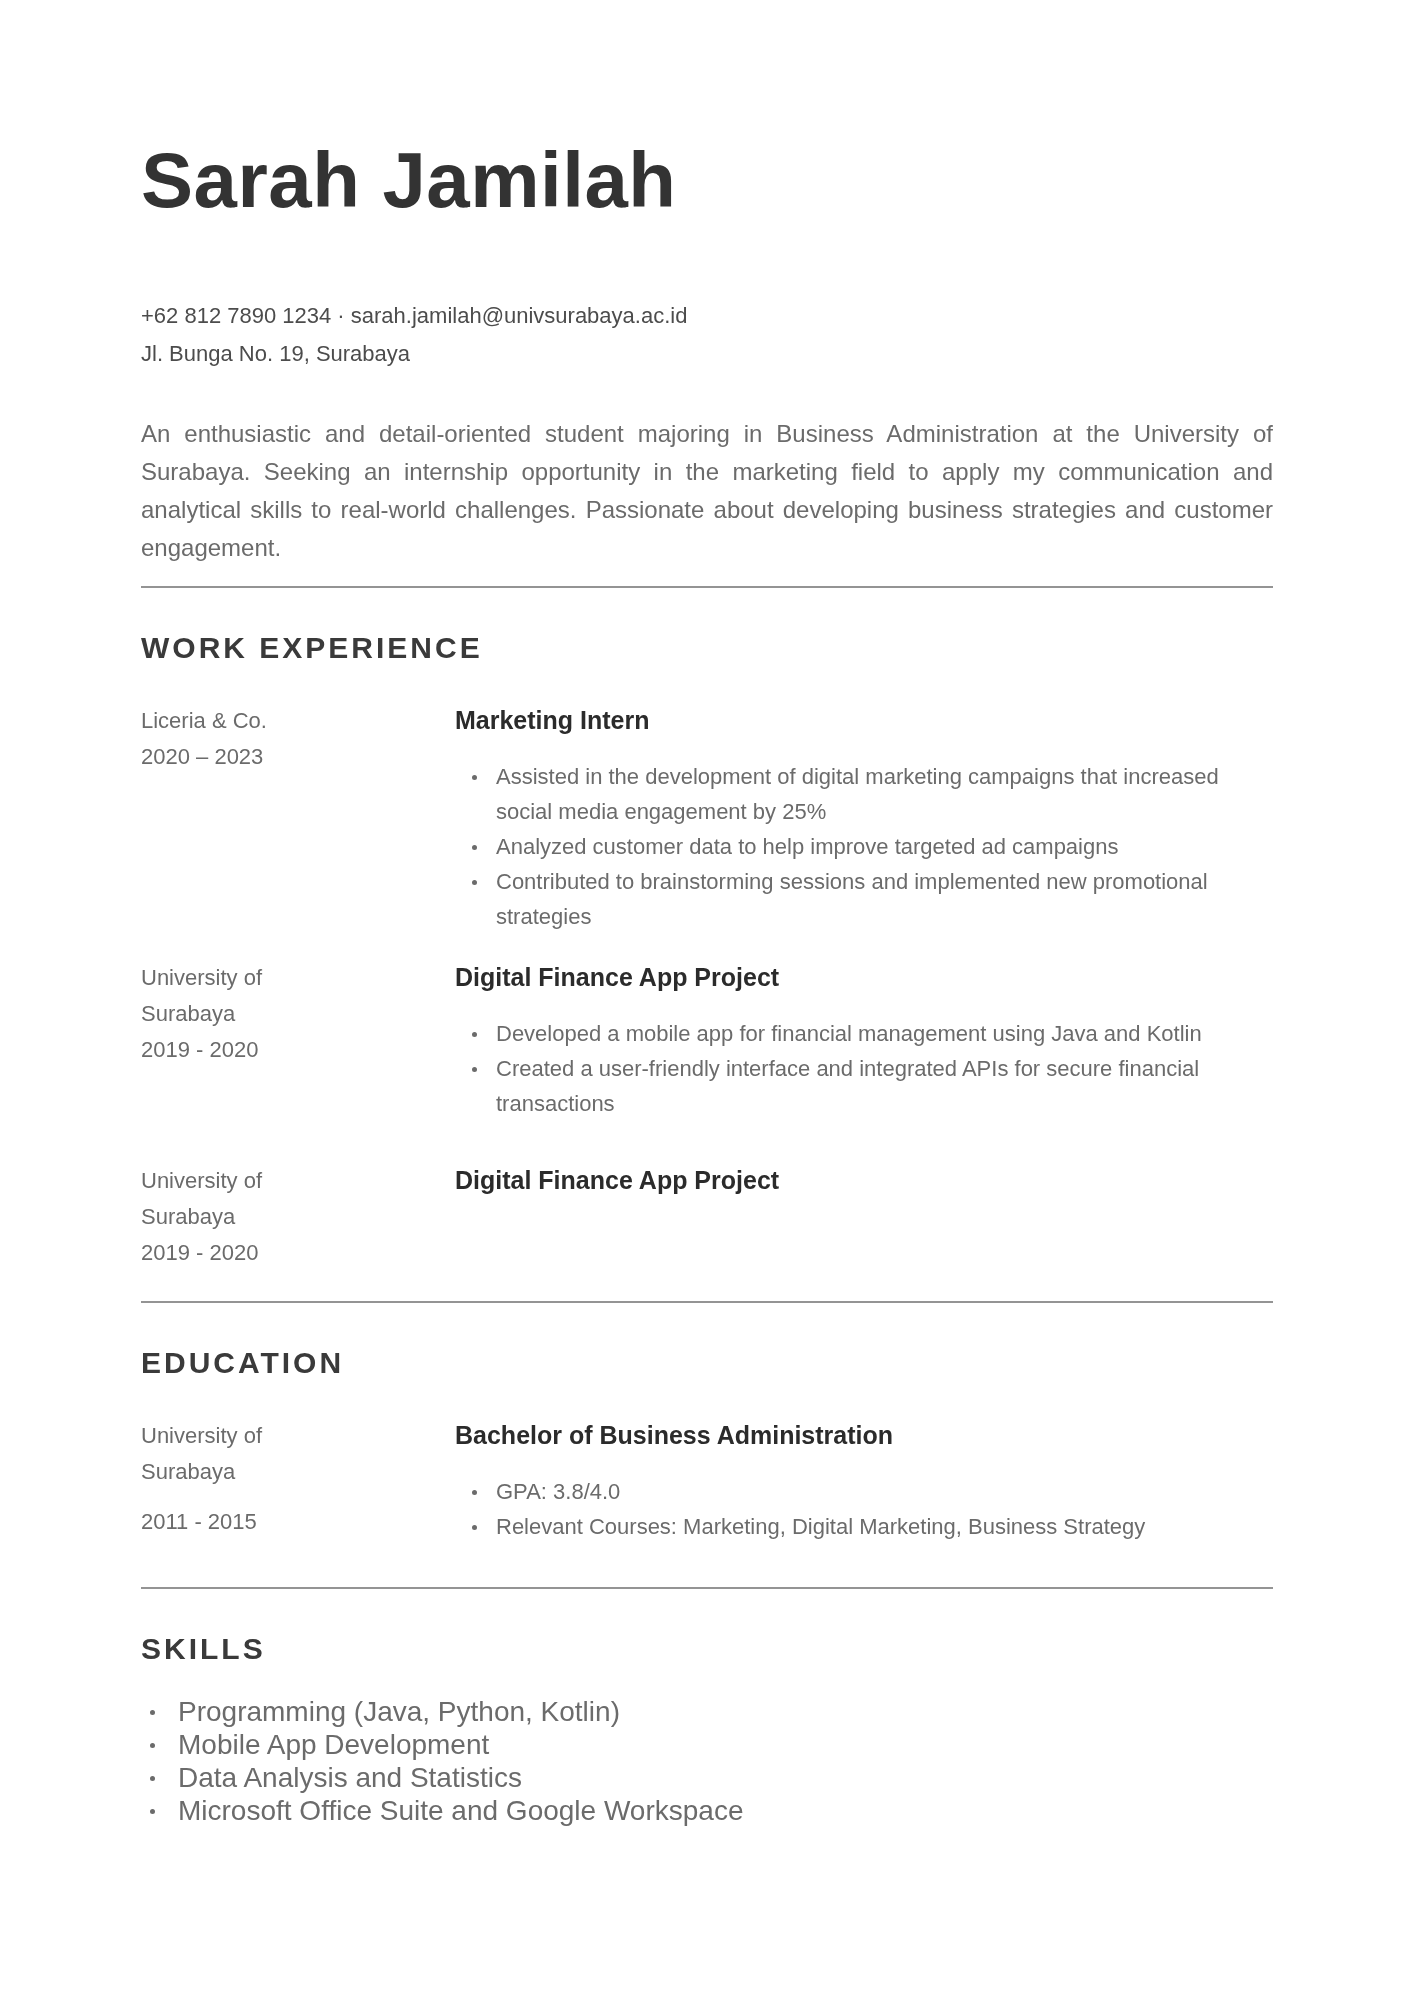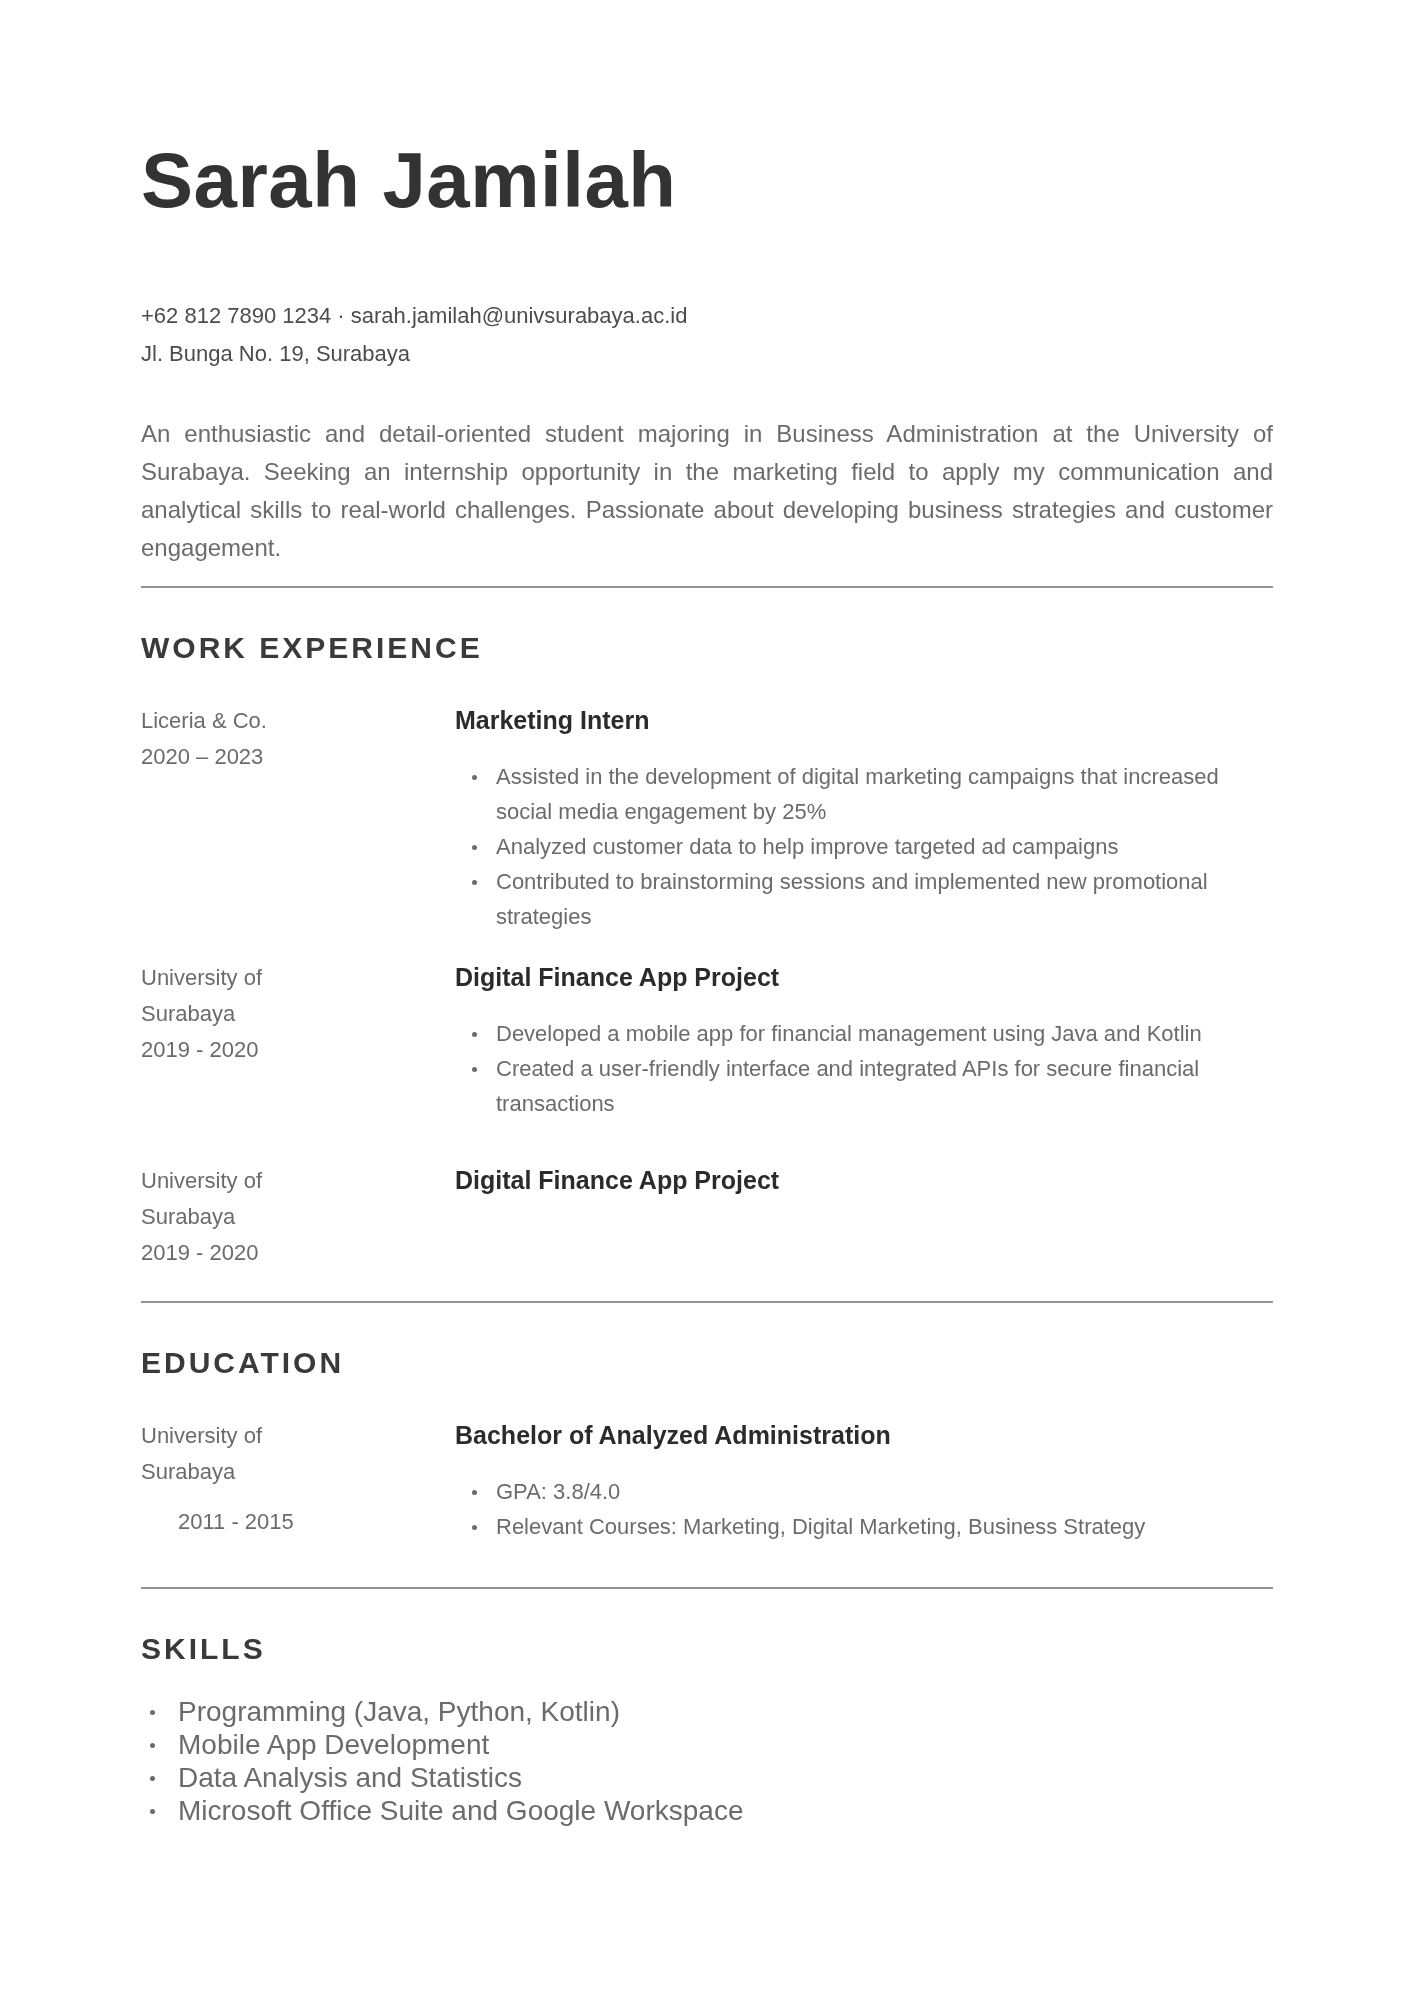--- a/index.html
+++ b/index.html
@@ -63,21 +63,21 @@
   .entry.gap-lg { margin-top: 42px; }
 
   .entry-left {
     flex: 0 0 284px;
     font-size: 22px;
     line-height: 36px;
     color: #6b6b6b;
   }
   .entry-org { max-width: 180px; }
   .entry-dates { }
-  .entry-dates.spaced { margin-top: 14px; margin-left: 37px; }
+  .entry-dates.spaced { margin-top: 14px; }
 
   .entry-right { flex: 1; margin-left: 24px; }
 
   .entry-title {
     margin: 0;
     padding-left: 6px;
     font-size: 25px;
     line-height: 34px;
     font-weight: 700;
     color: #2b2b2b;
@@ -186,21 +186,21 @@
 
   <section>
     <h2 class="section-heading">EDUCATION</h2>
 
     <div class="entry">
       <div class="entry-left">
         <div class="entry-org">University of Surabaya</div>
         <div class="entry-dates spaced">2011 - 2015</div>
       </div>
       <div class="entry-right">
-        <h3 class="entry-title">Bachelor of Analyzed Administration</h3>
+        <h3 class="entry-title">Bachelor of Business Administration</h3>
         <ul class="entry-bullets">
           <li>GPA: 3.8/4.0</li>
           <li>Relevant Courses: Marketing, Digital Marketing, Business Strategy</li>
         </ul>
       </div>
     </div>
   </section>
 
   <hr class="divider d3">
 

